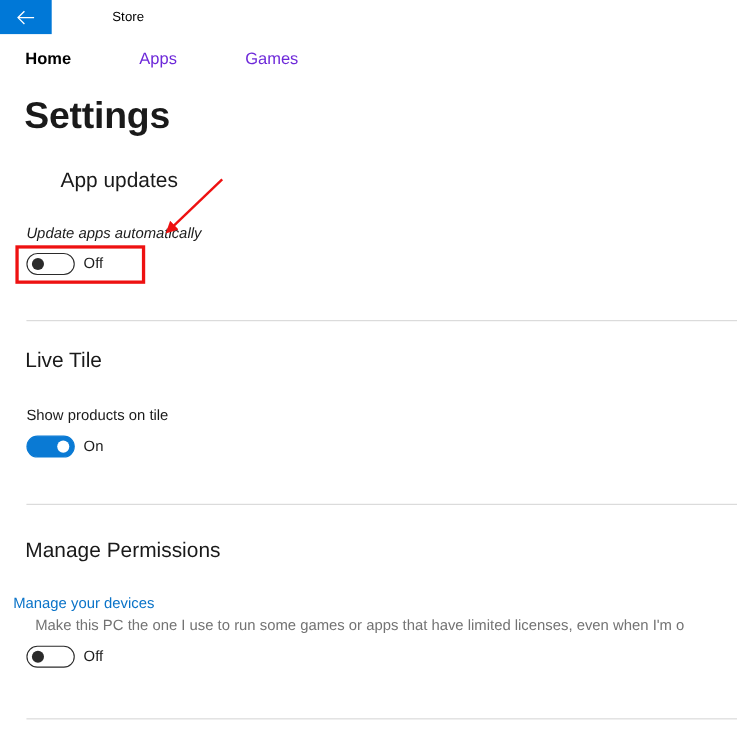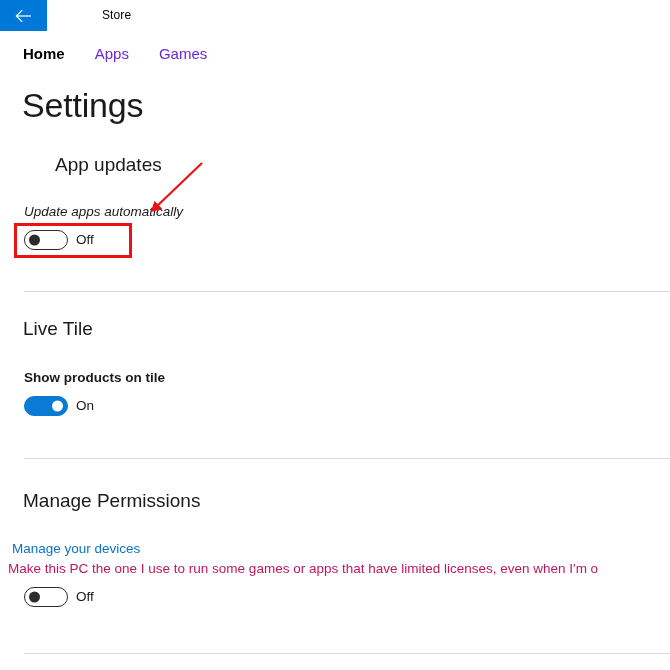--- a/index.html
+++ b/index.html
@@ -46,20 +46,21 @@
     margin-left: 41px;
   }
 
   
   .tabs {
     position: absolute;
     left: 23px;
     top: 44px;
     display: flex;
     align-items: baseline;
+    gap: 32px;
   }
   .tab {
     font-size: 15px;
     line-height: 20px;
     margin-right: 30px;
     cursor: pointer;
     white-space: nowrap;
   }
   .tab.active {
     color: #000000;
@@ -70,21 +71,21 @@
     font-weight: normal;
   }
 
   
   .page-title {
     position: absolute;
     left: 22px;
     top: 83px;
     font-size: 34px;
     line-height: 44px;
-    font-weight: 400;
+    font-weight: 700;
     color: #1a1a1a;
     letter-spacing: -.2px;
   }
 
   
   .section-heading {
     position: absolute;
     left: 23px;
     font-size: 19px;
     line-height: 26px;
@@ -109,24 +110,24 @@
     position: absolute;
     left: 12px;
     font-size: 13.5px;
     line-height: 18px;
     color: #0a73c8;
     cursor: pointer;
     white-space: nowrap;
   }
   .desc {
     position: absolute;
-    left: 8px;
-    font-size: 13.5px;
-    line-height: 18px;
-    color: #be185d;
+    left: 32px;
+    font-size: 13.5px;
+    line-height: 18px;
+    color: #737373;
     white-space: nowrap;
   }
 
   
   .toggle-row {
     position: absolute;
     display: flex;
     align-items: center;
   }
   .toggle {
@@ -220,21 +221,21 @@
 <div class="toggle-row" style="left:24px; top:230px;">
   <div class="toggle off">
     <span class="knob"></span>
   </div>
   <span class="value-label">Off</span>
 </div>
 
 <div class="divider" style="top:291px;"></div>
 
 <div class="section-heading" style="top:316px;">Live Tile</div>
-<div class="field-label" style="top:369px;font-weight:bold;">Show products on tile</div>
+<div class="field-label" style="top:369px;">Show products on tile</div>
 <div class="toggle-row" style="left:24px; top:396px;">
   <div class="toggle on">
     <span class="knob"></span>
   </div>
   <span class="value-label">On</span>
 </div>
 
 <div class="divider" style="top:458px;"></div>
 
 <div class="section-heading" style="top:488px;">Manage Permissions</div>

